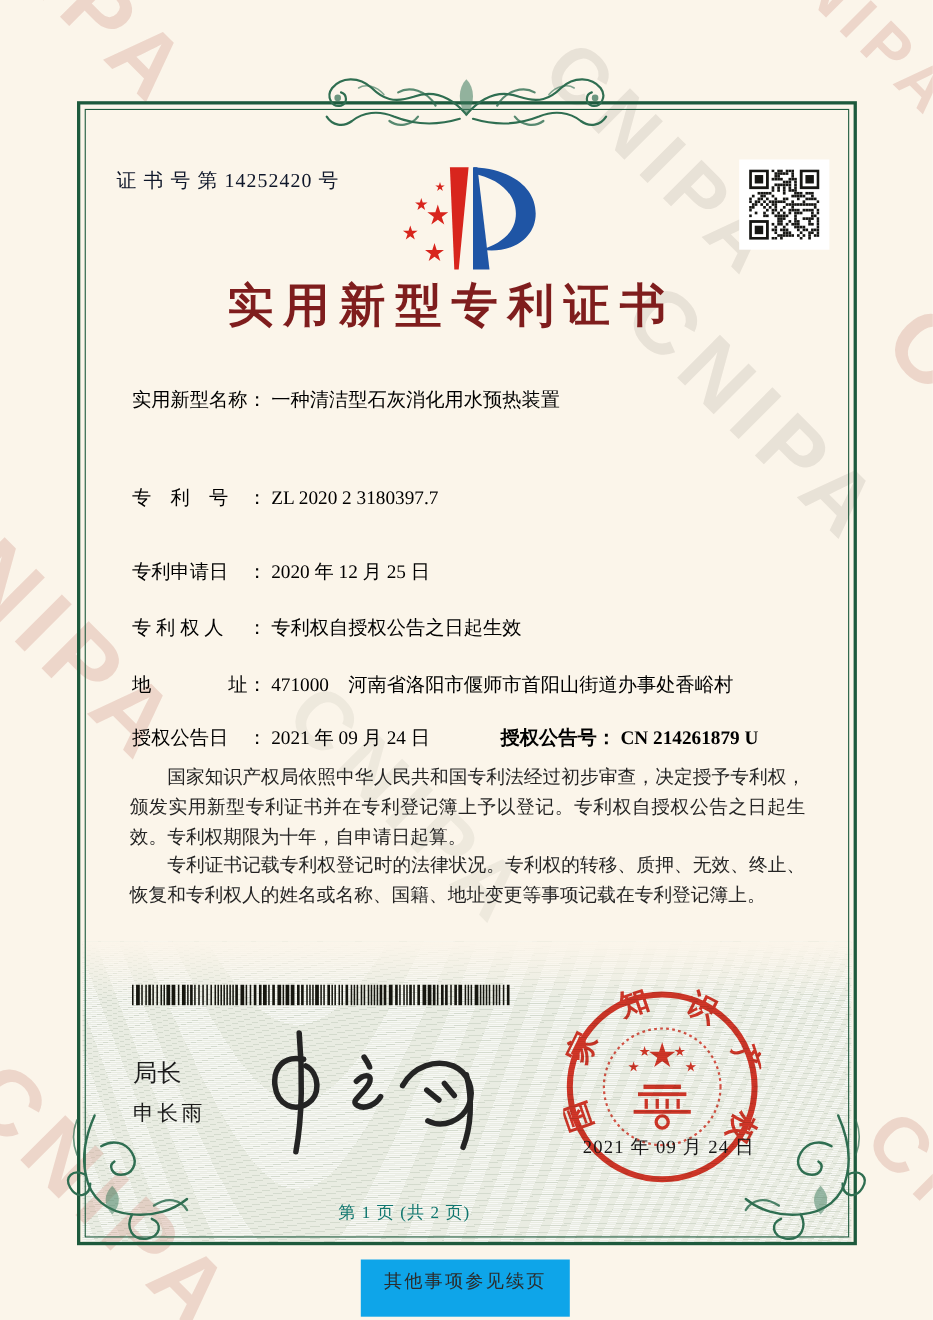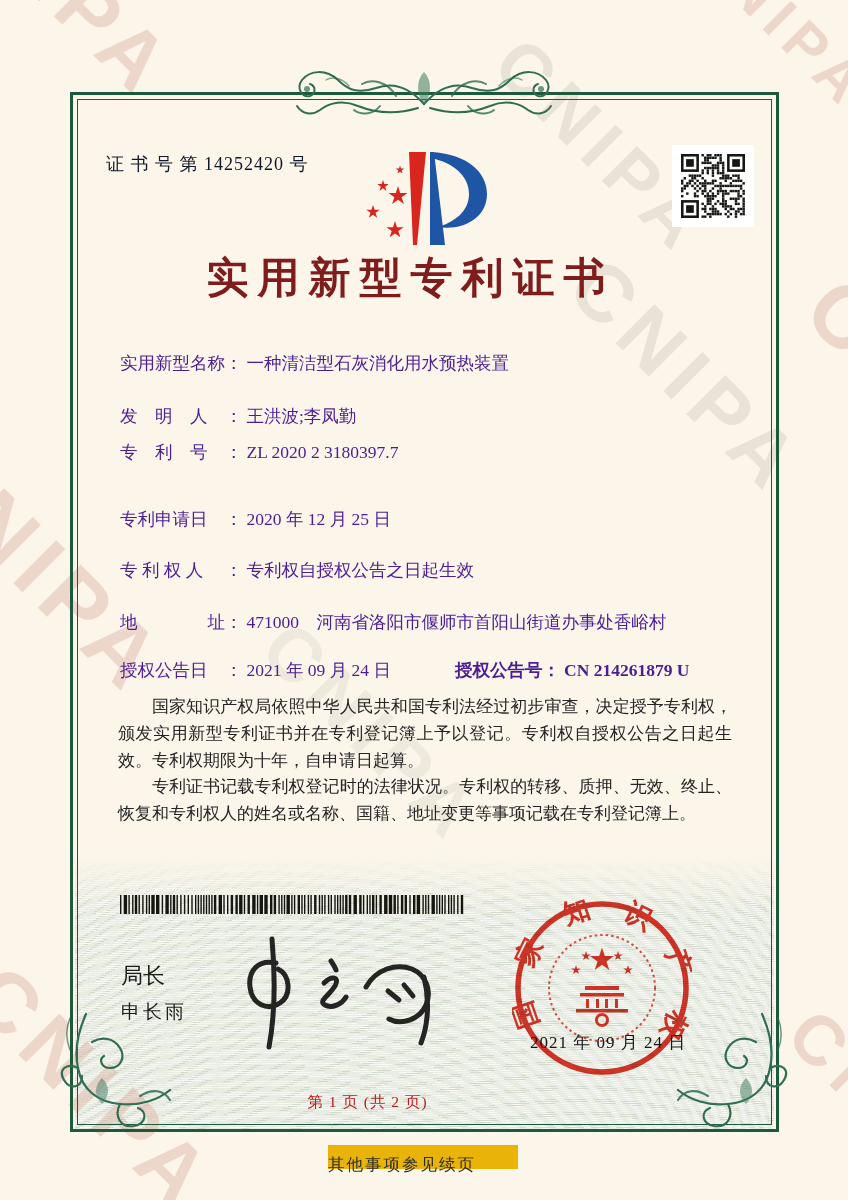--- a/index.html
+++ b/index.html
@@ -59,21 +59,21 @@
 
   #logo { left:353px; top:144px; width:140px; height:110px; }
   #qr-box { left:672px; top:145px; width:82px; height:82px; background:#fff; }
   #qr-svg { position:absolute; left:9px; top:9px; }
 
   #doc-title {
     left:56px; top:250px; width:709px; text-align:center;
     font-size:42px; font-weight:bold; letter-spacing:9px; color:#7f1d1d;
   }
 
-  .field-row { left:120px; font-size:17.5px; color:#4c1d95; white-space:nowrap; }
+  .field-row { left:120px; font-size:17.5px; color:#000000; white-space:nowrap; }
   .field-row .lbl { display:inline-block; min-width:105px; }
   .field-row .colon { display:inline-block; margin-right:4px; }
   .pair2 { position:absolute; left:335px; top:0; white-space:nowrap;font-weight:bold; }
 
   #body-text {
     left:118px; top:694px; width:614px;
     font-size:17px; line-height:26.8px; text-align:justify; color:#242424;
   }
   #body-text p { text-indent:2em; }
 
@@ -84,25 +84,25 @@
   #director-name  { left:121px; top:999px; font-size:19px; color:#1c1c1c;
     font-family:Liberation Mono, monospace; letter-spacing:3px; }
   #signature { left:228px; top:933px; width:215px; height:118px; }
 
   #seal { left:512px; top:898px; width:180px; height:180px; mix-blend-mode:multiply; }
   #seal-date {
     left:517px; top:1031px; width:182px; text-align:center;
     font-size:17px; letter-spacing:1px; color:#161616; z-index:6;
   }
 
-  #page-info { left:70px; top:1092px; width:595px; text-align:center; font-size:15.5px; color:#b91c1c; letter-spacing:1px; }
+  #page-info { left:70px; top:1092px; width:595px; text-align:center; font-size:15.5px; color:#0f766e; letter-spacing:1px; }
 
   #continuation-box {
-    left:328px; top:1145px; width:190px; height:24px; background:#eab308;
-    text-align:left; line-height:40px; font-size:16.5px; letter-spacing:2px; color:#2b2b2b;
+    left:328px; top:1145px; width:190px; height:52px; background:#0ea5e9;
+    text-align:center; line-height:40px; font-size:16.5px; letter-spacing:2px; color:#2b2b2b;
   }
 </style>
 </head>
 <body>
 
 <div id="page">
 
   <div class="wm pink" style="left:-95px; top:-70px; font-size:82px;">CNIPA</div>
   <div class="wm pink" style="left:668px; top:-15px; font-size:58px;">CNIPA</div>
   <div class="wm pink" style="left:775px; top:355px; font-size:88px;">CNIPA</div>
@@ -402,23 +402,20 @@
         <rect x="2.56" y="48.64" width="12.80" height="12.80" fill="#ffffff"></rect>
         <rect x="5.12" y="51.20" width="7.68" height="7.68" fill="#161613"></rect>
       </svg>
   </div>
 
   <div class="content" id="doc-title">实用新型专利证书</div>
 
   <div class="content field-row" style="top:351px;">
     <span class="lbl">实用新型名称</span><span class="colon">：</span><span>一种清洁型石灰消化用水预热装置</span>
   </div>
-  <div class="content field-row" style="top:404px;">
-    <span class="lbl">发　明　人</span><span class="colon">：</span><span>王洪波;李凤勤</span>
-  </div>
   <div class="content field-row" style="top:440px;">
     <span class="lbl">专　利　号</span><span class="colon">：</span><span>ZL 2020 2 3180397.7</span>
   </div>
   <div class="content field-row" style="top:507px;">
     <span class="lbl">专利申请日</span><span class="colon">：</span><span>2020 年 12 月 25 日</span>
   </div>
   <div class="content field-row" style="top:558px;">
     <span class="lbl">专 利 权 人</span><span class="colon">：</span><span>专利权自授权公告之日起生效</span>
   </div>
   <div class="content field-row" style="top:610px;">

